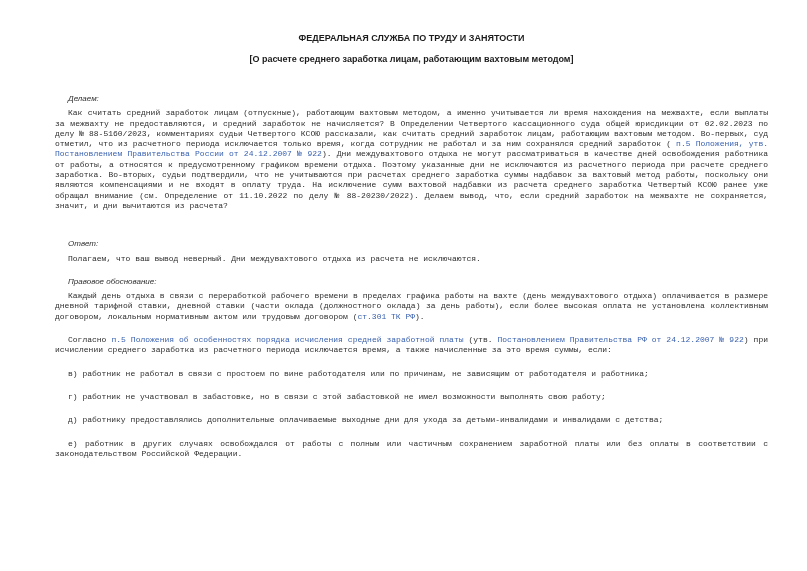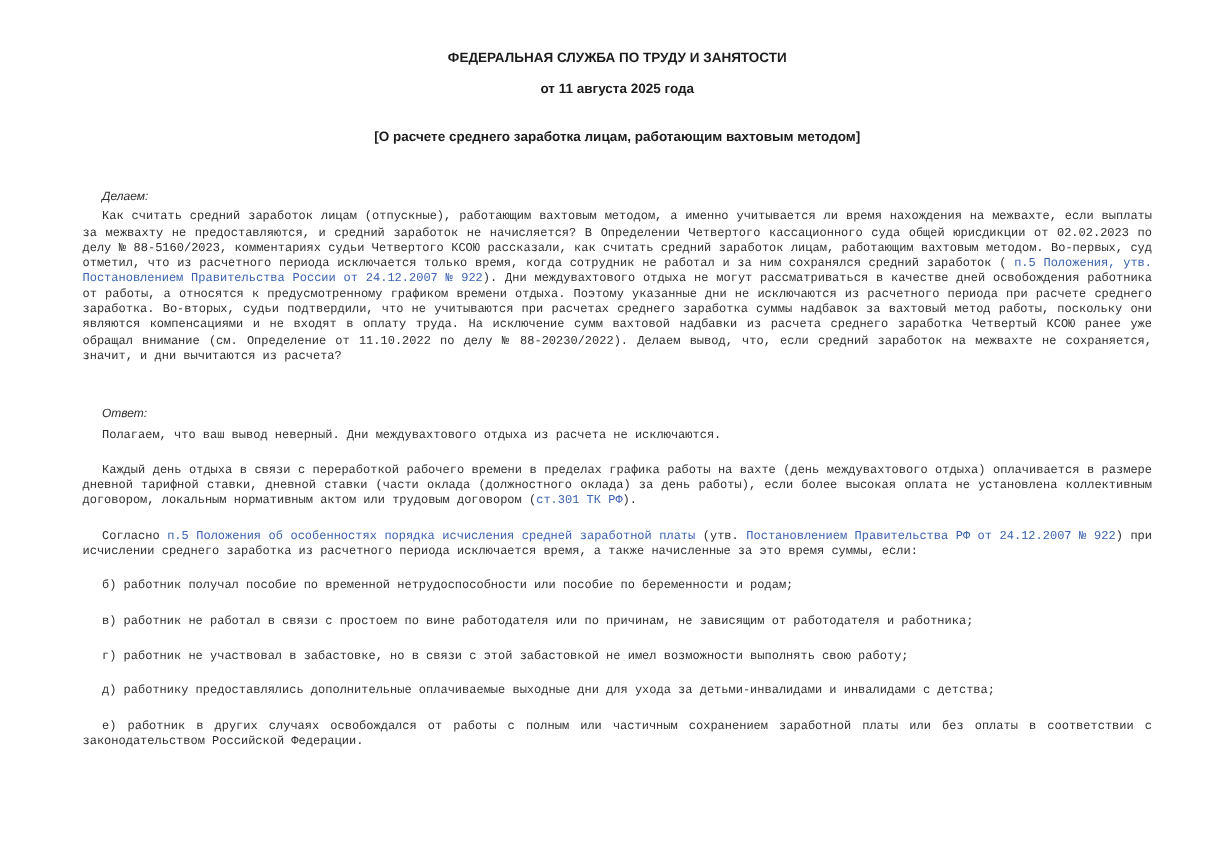--- a/index.html
+++ b/index.html
@@ -49,33 +49,32 @@
     text-decoration: none;
     cursor: pointer;
   }
 </style>
 </head>
 <body>
 
 <div class="doc">
   <div class="doc-header">
     <div class="h-line h-title">ФЕДЕРАЛЬНАЯ СЛУЖБА ПО ТРУДУ И ЗАНЯТОСТИ</div>
-    <div class="h-line h-date">от 11 августа 2025 года</div>
     <div class="h-line h-subject">[О расчете среднего заработка лицам, работающим вахтовым методом]</div>
   </div>
 
   <div class="doc-body">
     <p class="label label-question">Делаем:</p>
     <p class="para">Как считать средний заработок лицам (отпускные), работающим вахтовым методом, а именно учитывается ли время нахождения на межвахте, если выплаты за межвахту не предоставляются, и средний заработок не начисляется? В Определении Четвертого кассационного суда общей юрисдикции от 02.02.2023 по делу № 88-5160/2023, комментариях судьи Четвертого КСОЮ рассказали, как считать средний заработок лицам, работающим вахтовым методом. Во-первых, суд отметил, что из расчетного периода исключается только время, когда сотрудник не работал и за ним сохранялся средний заработок ( <a class="link" href="#">п.5 Положения, утв. Постановлением Правительства России от 24.12.2007 № 922</a>). Дни междувахтового отдыха не могут рассматриваться в качестве дней освобождения работника от работы, а относятся к предусмотренному графиком времени отдыха. Поэтому указанные дни не исключаются из расчетного периода при расчете среднего заработка. Во-вторых, судьи подтвердили, что не учитываются при расчетах среднего заработка суммы надбавок за вахтовый метод работы, поскольку они являются компенсациями и не входят в оплату труда. На исключение сумм вахтовой надбавки из расчета среднего заработка Четвертый КСОЮ ранее уже обращал внимание (см. Определение от 11.10.2022 по делу № 88-20230/2022). Делаем вывод, что, если средний заработок на межвахте не сохраняется, значит, и дни вычитаются из расчета?</p>
 
     <p class="label label-answer">Ответ:</p>
     <p class="para">Полагаем, что ваш вывод неверный. Дни междувахтового отдыха из расчета не исключаются.</p>
 
+    <p class="label label-legal">Правовое обоснование:</p>
     <p class="para">Каждый день отдыха в связи с переработкой рабочего времени в пределах графика работы на вахте (день междувахтового отдыха) оплачивается в размере дневной тарифной ставки, дневной ставки (части оклада (должностного оклада) за день работы), если более высокая оплата не установлена коллективным договором, локальным нормативным актом или трудовым договором (<a class="link" href="#">ст.301 ТК РФ</a>).</p>
     <p class="para">Согласно <a class="link" href="#">п.5 Положения об особенностях порядка исчисления средней заработной платы</a> (утв. <a class="link" href="#">Постановлением Правительства РФ от 24.12.2007 № 922</a>) при исчислении среднего заработка из расчетного периода исключается время, а также начисленные за это время суммы, если:</p>
 
-    <p class="para">б) работник получал пособие по временной нетрудоспособности или пособие по беременности и родам;</p>
     <p class="para">в) работник не работал в связи с простоем по вине работодателя или по причинам, не зависящим от работодателя и работника;</p>
     <p class="para">г) работник не участвовал в забастовке, но в связи с этой забастовкой не имел возможности выполнять свою работу;</p>
     <p class="para">д) работнику предоставлялись дополнительные оплачиваемые выходные дни для ухода за детьми-инвалидами и инвалидами с детства;</p>
     <p class="para">е) работник в других случаях освобождался от работы с полным или частичным сохранением заработной платы или без оплаты в соответствии с законодательством Российской Федерации.</p>
   </div>
 </div>
 
 </body></html>

